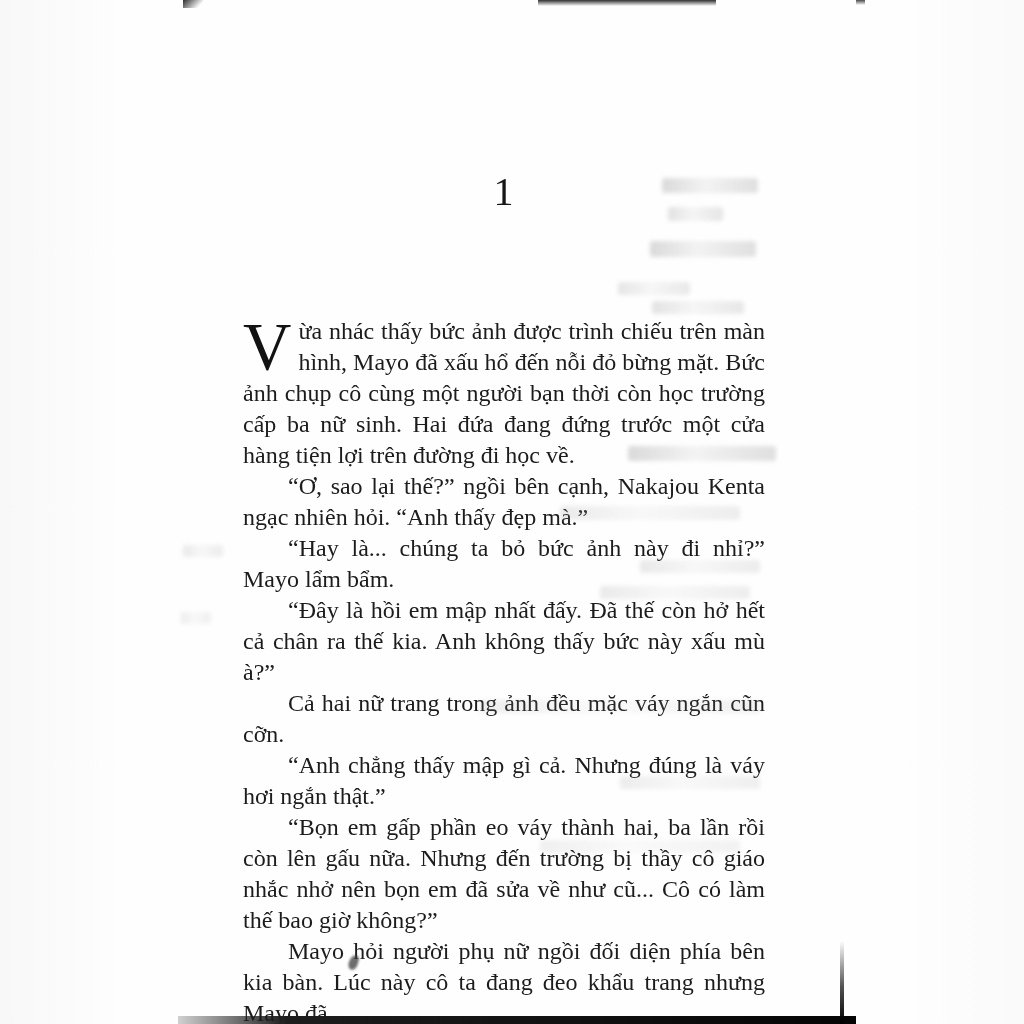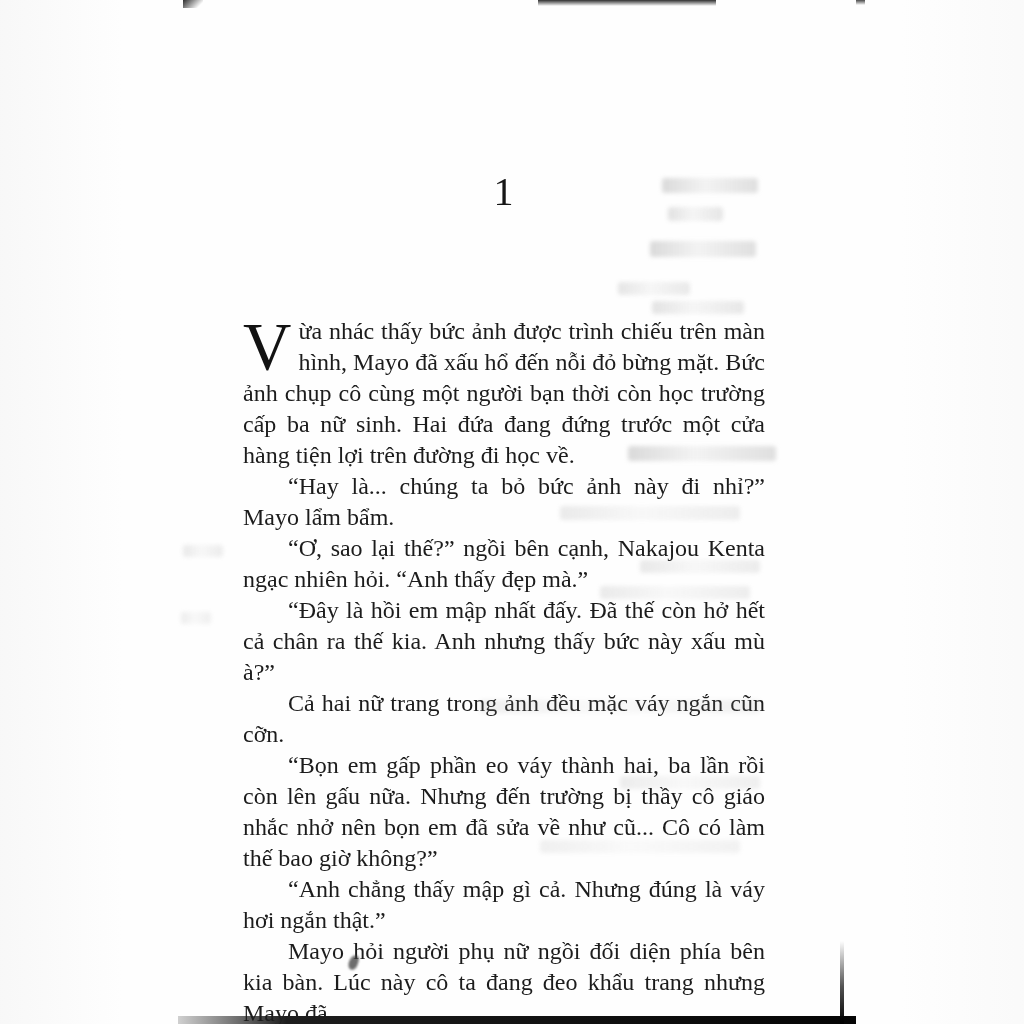--- a/index.html
+++ b/index.html
@@ -80,26 +80,26 @@
 </style>
 </head>
 <body>
 
 <div class="photo">
 
   <div class="chapter-number">1</div>
 
   <div class="text-column">
       <p class="para first"><span class="dropcap">V</span>ừa nhác thấy bức ảnh được trình chiếu trên màn hình, Mayo đã xấu hổ đến nỗi đỏ bừng mặt. Bức ảnh chụp cô cùng một người bạn thời còn học trường cấp ba nữ sinh. Hai đứa đang đứng trước một cửa hàng tiện lợi trên đường đi học về.</p>
+      <p class="para indent">“Ơ, sao lại thế?” ngồi bên cạnh, Nakajou Kenta ngạc nhiên hỏi. “Anh thấy đẹp mà.”</p>
       <p class="para indent">“Hay là... chúng ta bỏ bức ảnh này đi nhỉ?” Mayo lẩm bẩm.</p>
-      <p class="para indent">“Ơ, sao lại thế?” ngồi bên cạnh, Nakajou Kenta ngạc nhiên hỏi. “Anh thấy đẹp mà.”</p>
-      <p class="para indent">“Đây là hồi em mập nhất đấy. Đã thế còn hở hết cả chân ra thế kia. Anh nhưng thấy bức này xấu mù à?”</p>
+      <p class="para indent">“Đây là hồi em mập nhất đấy. Đã thế còn hở hết cả chân ra thế kia. Anh không thấy bức này xấu mù à?”</p>
       <p class="para indent">Cả hai nữ trang trong ảnh đều mặc váy ngắn cũn cỡn.</p>
+      <p class="para indent">“Anh chẳng thấy mập gì cả. Nhưng đúng là váy hơi ngắn thật.”</p>
       <p class="para indent">“Bọn em gấp phần eo váy thành hai, ba lần rồi còn lên gấu nữa. Nhưng đến trường bị thầy cô giáo nhắc nhở nên bọn em đã sửa về như cũ... Cô có làm thế bao giờ không?”</p>
-      <p class="para indent">“Anh chẳng thấy mập gì cả. Nhưng đúng là váy hơi ngắn thật.”</p>
       <p class="para indent">Mayo hỏi người phụ nữ ngồi đối diện phía bên kia bàn. Lúc này cô ta đang đeo khẩu trang nhưng Mayo đã</p>
     </div>
 
   <div class="smudge" style="left:662px; top:178px; width:96px; height:15px;"></div>
   <div class="smudge" style="left:668px; top:207px; width:55px; height:14px; opacity:.8;"></div>
   <div class="smudge" style="left:650px; top:241px; width:106px; height:16px;"></div>
   <div class="smudge" style="left:618px; top:282px; width:72px; height:13px; opacity:.7;"></div>
   <div class="smudge" style="left:652px; top:301px; width:92px; height:13px; opacity:.75;"></div>
   <div class="smudge" style="left:628px; top:446px; width:148px; height:15px;"></div>
   <div class="smudge" style="left:560px; top:506px; width:180px; height:14px; opacity:.55;"></div>

